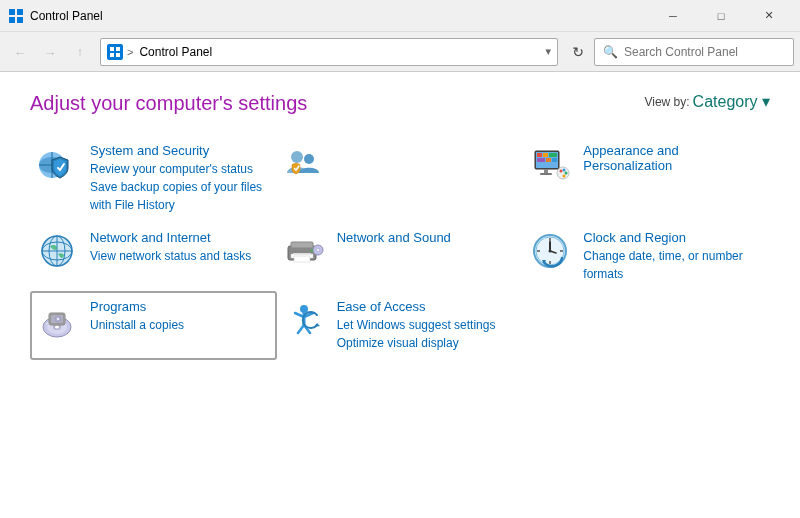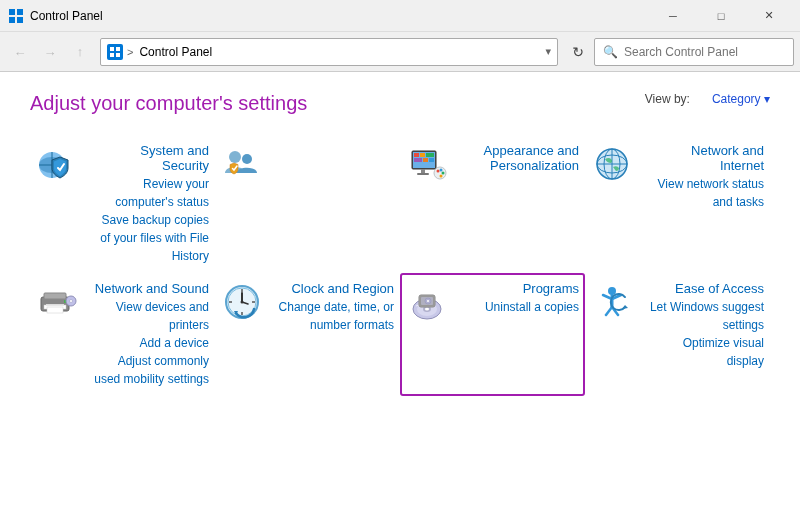--- a/index.html
+++ b/index.html
@@ -161,51 +161,50 @@
       margin-bottom: 20px;
     }
     .content-title {
       font-size: 20px;
       font-weight: 300;
       color: #a21caf;
     }
     .view-by {
       display: flex;
       align-items: center;
-      gap: 22px;
+      gap: 3px;
       font-size: 12px;
       color: #444;
       margin-left: 43px;
     }
     .view-by-link {
-      color: #1d4ed8;
+      color: #0f766e;
       cursor: pointer;
       text-decoration: none;
-      font-size: 12px;
+      font-size: 16px;
     }
 
     
     .items-grid {
       display: grid;
-      grid-template-columns: 1fr 1fr 1fr 1fr;
+      grid-template-columns: 1fr 1fr 1fr;
       gap: 0;
-      text-align: right;
     }
 
     .cp-item {
       display: flex;
       align-items: flex-start;
       padding: 8px 6px;
       gap: 12px;
       cursor: pointer;
       border-radius: 2px;
     }
 
     .cp-item.highlighted {
-      border: 2px solid #a21caf;
+      border: 2px solid #a3a3a3;
       border-radius: 3px;
       padding: 6px 4px;
     }
 
     .cp-icon {
       width: 42px;
       height: 42px;
       flex-shrink: 0;
       display: flex;
       align-items: center;
@@ -437,25 +436,20 @@
           <rect x="11" y="26" width="16" height="6" fill="white" stroke="#ccc" stroke-width="0.5"></rect>
 
           <rect x="28" y="19" width="3" height="3" rx="0.5" fill="#4CAF50"></rect>
 
           <ellipse cx="35" cy="20" rx="5" ry="5" fill="#c0c0e8" stroke="#9090b8" stroke-width="1"></ellipse>
           <circle cx="35" cy="20" r="1.5" fill="#fff" stroke="#9090b8" stroke-width="0.5"></circle>
         </svg>
       </div>
       <div class="cp-item-text">
         <div class="cp-item-title">Network and Sound</div>
-        <div class="cp-item-links">
-          <a class="cp-item-link">View devices and printers</a>
-          <a class="cp-item-link">Add a device</a>
-          <a class="cp-item-link">Adjust commonly used mobility settings</a>
-        </div>
       </div>
     </div>
 
     <div class="cp-item">
       <div class="cp-icon icon-clock">
         <svg width="42" height="42" viewBox="0 0 42 42">
 
           <circle cx="21" cy="21" r="16" fill="#d5eaf7" stroke="#5ba4d0" stroke-width="2"></circle>
           <circle cx="21" cy="21" r="14" fill="#e8f4fb" stroke="#7fbee0" stroke-width="1"></circle>
 

